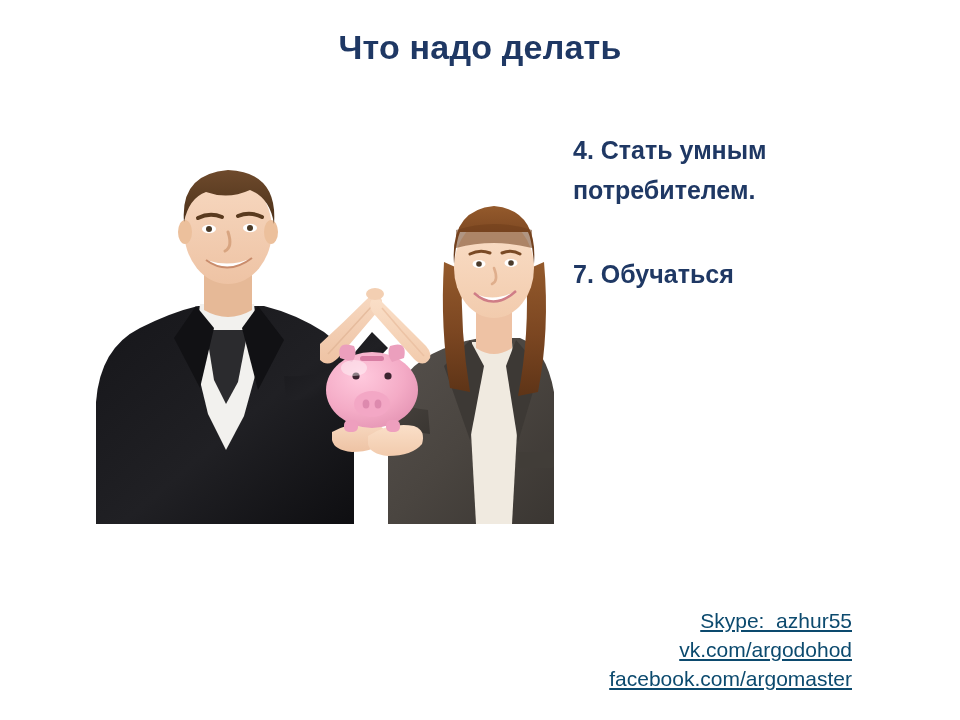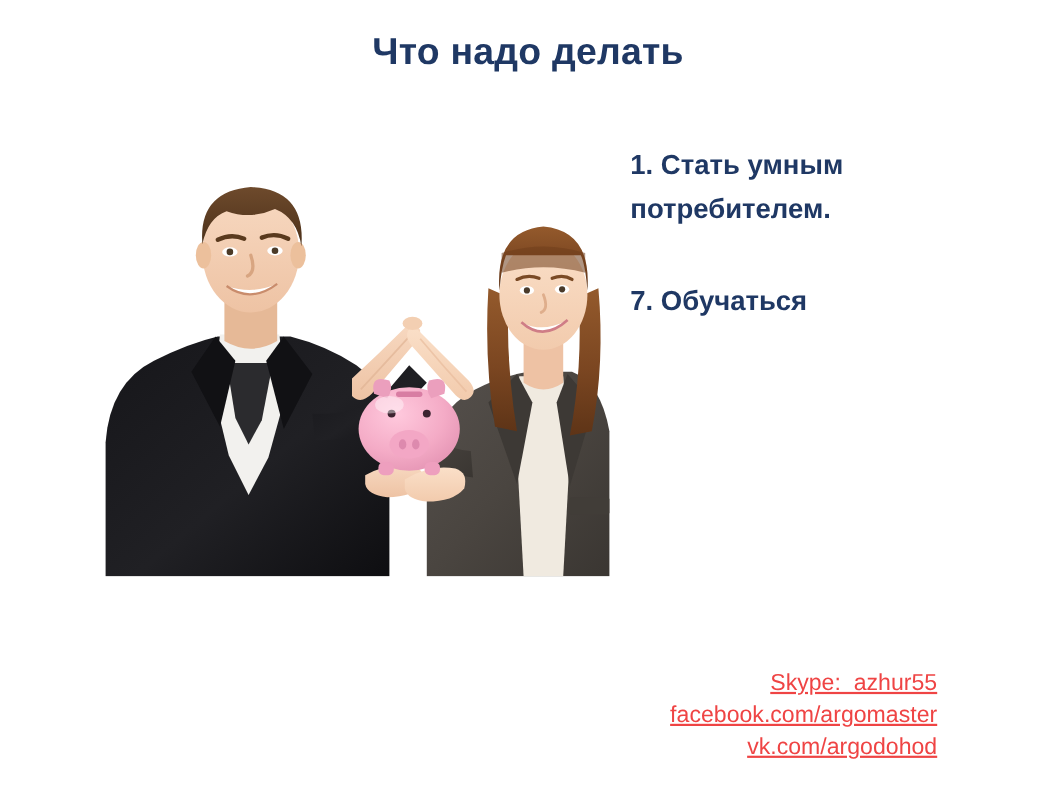--- a/index.html
+++ b/index.html
@@ -56,21 +56,21 @@
   .footer{
     position:absolute;
     left:420px;top:606px;
     width:432px;
     text-align:right;
     font-size:21px;
     line-height:29px;
     color:#1414cc;
   }
   .footer a, .footer .lnk{
-    color:#ef4444;
+    color:#0c4a6e;
     text-decoration:underline;
     display:inline-block;
     white-space:pre;
     cursor:pointer;
   }
   .footer .row{ display:block; }
 </style>
 </head>
 <body>
 
@@ -213,23 +213,23 @@
         <rect x="298" y="268" width="14" height="12" rx="5" fill="#ee9fbe"></rect>
 
         <ellipse cx="266" cy="216" rx="13" ry="8" fill="#ffffff" opacity=".42"></ellipse>
       </g>
 
       <ellipse cx="287" cy="142" rx="9" ry="6" fill="#f3cfb2"></ellipse>
     </svg>
   </div>
 
   <div class="body-text">
-    <p class="item item-1">1. Стать умным потребителем.</p>
+    <p class="item item-1">4. Стать умным потребителем.</p>
     <p class="item item-3">7. Обучаться</p>
   </div>
 
   <div class="footer">
     <span class="row"><span class="lnk">Skype:  azhur55</span></span>
+    <span class="row"><span class="lnk">vk.com/argodohod</span></span>
     <span class="row"><span class="lnk">facebook.com/argomaster</span></span>
-    <span class="row"><span class="lnk">vk.com/argodohod</span></span>
   </div>
 
 </div>
 
 </body></html>

